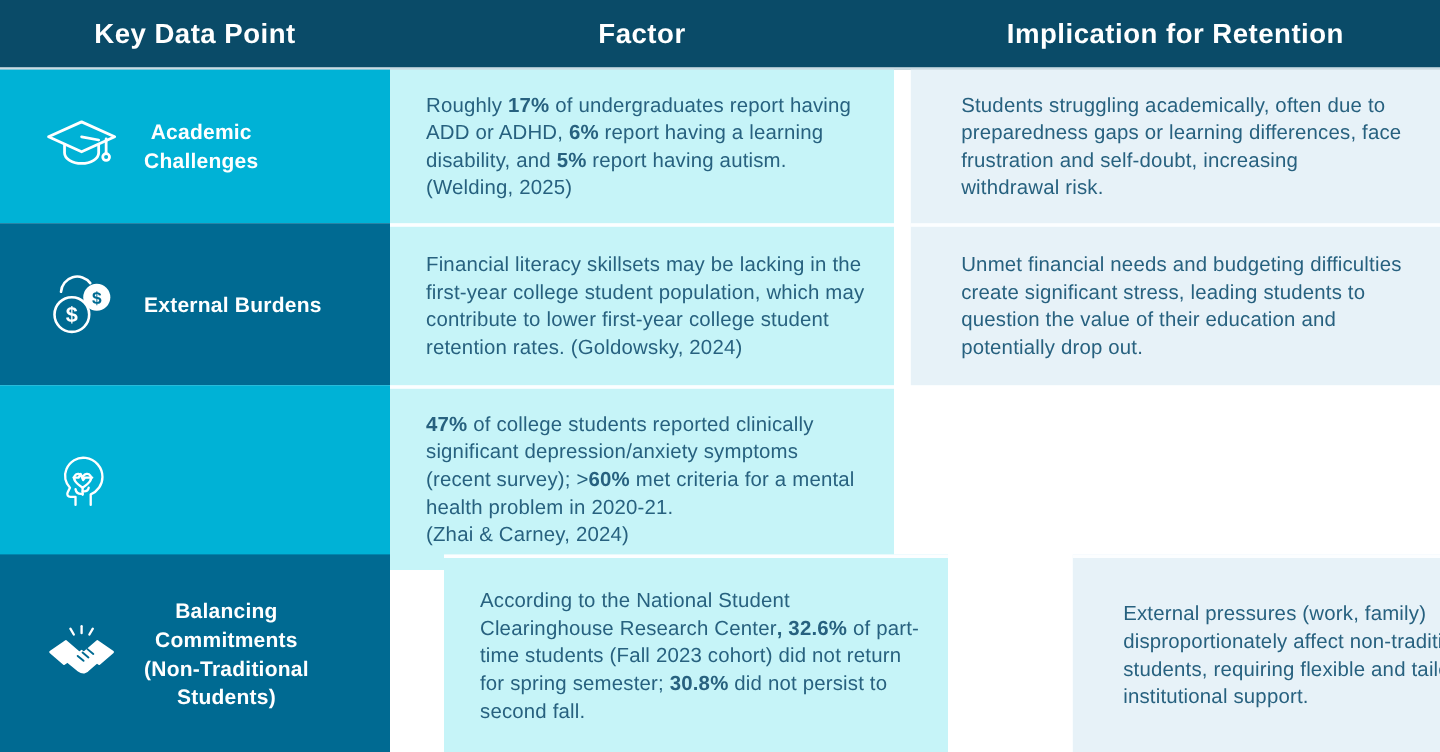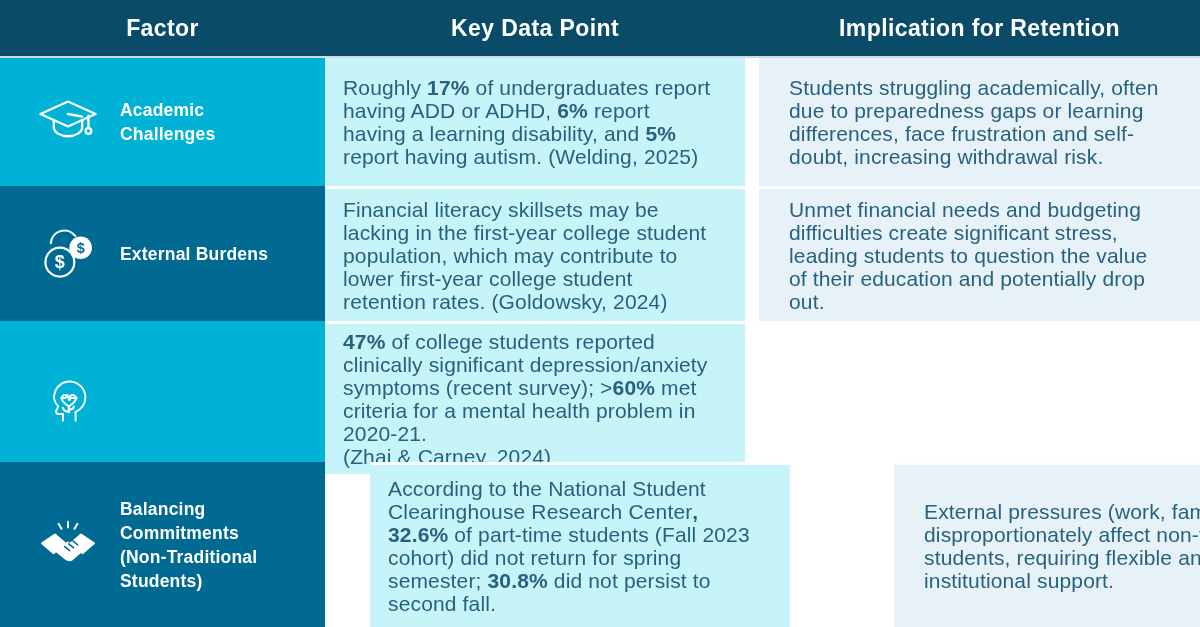--- a/index.html
+++ b/index.html
@@ -10,43 +10,43 @@
   }
   .grid-cols{display:grid;grid-template-columns:325px 420px 14px 441px;}
   .header{height:58px;background:var(--header-bg,#0a4b68);border-bottom:2px solid var(--header-divider,#c9dbe3);box-sizing:border-box;}
   .hcell{display:flex;align-items:center;justify-content:center;color:#fff;font-weight:bold;font-size:23px;letter-spacing:.4px;}
   .body-rows{background:#fff;}
   .row:nth-child(1){height:128px;}
   .row:nth-child(2){height:135px;}
   .row:nth-child(3){height:141px;}
   .row:nth-child(4){height:165px;gap:45px;}
   .cell{box-sizing:border-box;}
-  .factor{display:flex;align-items:center;gap:14px;padding-left:30px;padding-right:10px;color:#fff;}
+  .factor{display:flex;align-items:center;gap:14px;padding-left:30px;padding-right:10px;color:#fff;text-align:center;}
   .factor.light{background:var(--light-row,#00b2d6);}
   .factor.dark{background:var(--dark-row,#006a92);}
   .icon-wrap{flex:0 0 76px;display:flex;justify-content:center;align-items:center;}
   .icon-wrap svg{display:block;font-family:inherit;}
   .factor-label{font-weight:bold;font-size:17.5px;line-height:24px;letter-spacing:.2px;white-space:pre-line;}
   .keydata{background:var(--col2-bg,#c6f4f8);display:flex;align-items:center;padding:6px 10px 6px 18px;}
   .impl{background:var(--col3-bg,#e7f2f8);display:flex;align-items:center;padding:6px 20px 6px 30px;}
   .row + .row .keydata, .row + .row .impl{border-top:3px solid var(--separator,#fcfeff);}
-  .cell p{margin:0;color:var(--text,#27617f);font-size:21px;line-height:23px;letter-spacing:.15px;white-space:pre-line;}
+  .cell p{margin:12px;color:var(--text,#27617f);font-size:17px;line-height:23px;letter-spacing:.15px;white-space:pre-line;}
   .keydata p{max-width:368px;}
   .impl p{max-width:382px;}
   .seg-b{font-weight:bold;}
   .gutter{background:transparent;}
 </style>
 </head>
 <body>
 
 <div class="stage" style="--header-bg: #0a4b68; --light-row: #00b2d6; --dark-row: #006a92; --col2-bg: #c6f4f8; --col3-bg: #e7f2f8; --text: #27617f; --separator: #fcfeff; --header-divider: #c9dbe3;">
 
   <div class="header grid-cols">
+    <div class="hcell">Key Data Point</div>
     <div class="hcell">Factor</div>
-    <div class="hcell">Key Data Point</div>
     <div class="hcell gutter"></div>
     <div class="hcell">Implication for Retention</div>
   </div>
 
   <div class="body-rows">
       <div class="row grid-cols">
         <div class="cell factor light" style="--rowbg: #00b2d6;">
           <span class="icon-wrap">
             <svg width="64" height="50" viewBox="0 0 72 56">
       <g fill="none" stroke="#fff" stroke-width="2.6" stroke-linejoin="round" stroke-linecap="round">

